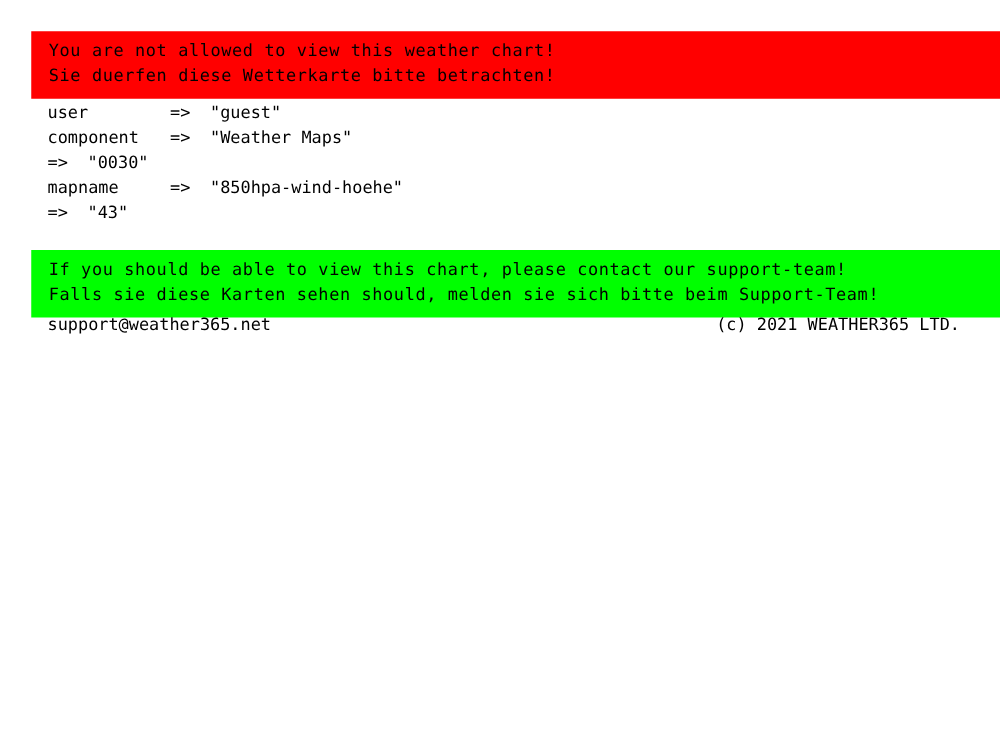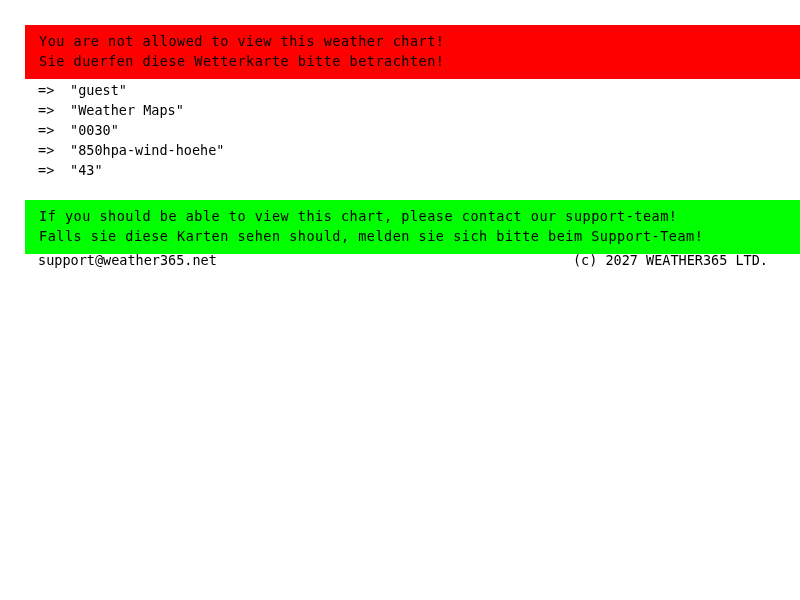--- a/index.html
+++ b/index.html
@@ -89,44 +89,47 @@
 
 <div class="page">
 
   <div class="banner banner-error">
     <div class="banner-line">You are not allowed to view this weather chart!</div>
     <div class="banner-line">Sie duerfen diese Wetterkarte bitte betrachten!</div>
   </div>
 
   <div class="params">
     <div class="param-row">
+      <span class="param-key">user</span>
       <span class="param-arrow">=&gt;</span>
       <span class="param-val">"guest"</span>
     </div>
     <div class="param-row">
+      <span class="param-key">component</span>
       <span class="param-arrow">=&gt;</span>
       <span class="param-val">"Weather Maps"</span>
     </div>
     <div class="param-row">
       <span class="param-arrow">=&gt;</span>
       <span class="param-val">"0030"</span>
     </div>
     <div class="param-row">
+      <span class="param-key">mapname</span>
       <span class="param-arrow">=&gt;</span>
       <span class="param-val">"850hpa-wind-hoehe"</span>
     </div>
     <div class="param-row">
       <span class="param-arrow">=&gt;</span>
       <span class="param-val">"43"</span>
     </div>
   </div>
 
   <div class="banner banner-info">
     <div class="banner-line">If you should be able to view this chart, please contact our support-team!</div>
     <div class="banner-line">Falls sie diese Karten sehen should, melden sie sich bitte beim Support-Team!</div>
   </div>
 
   <div class="footer">
     <span class="contact-email">support@weather365.net</span>
-    <span>(c) 2027 WEATHER365 LTD.</span>
+    <span>(c) 2021 WEATHER365 LTD.</span>
   </div>
 
 </div>
 
 </body></html>

